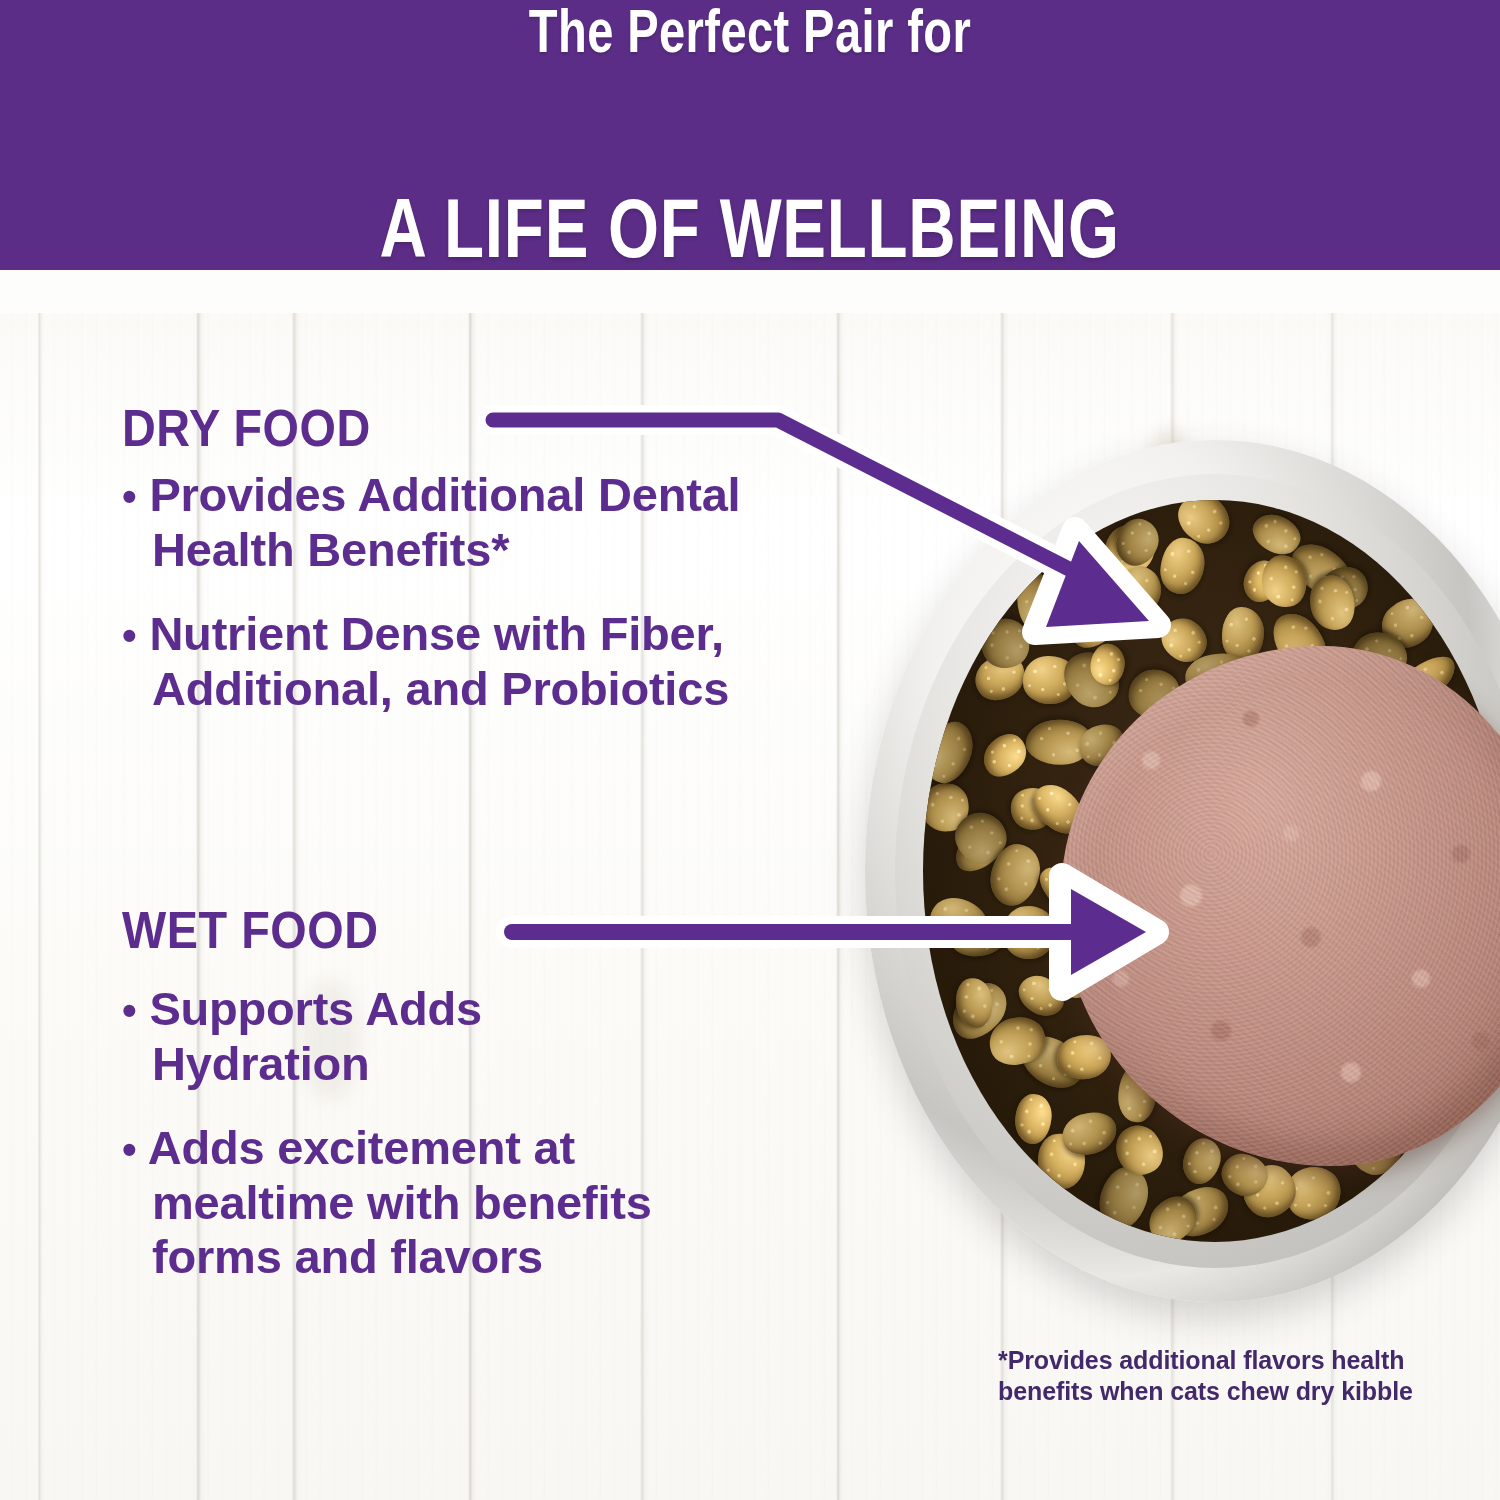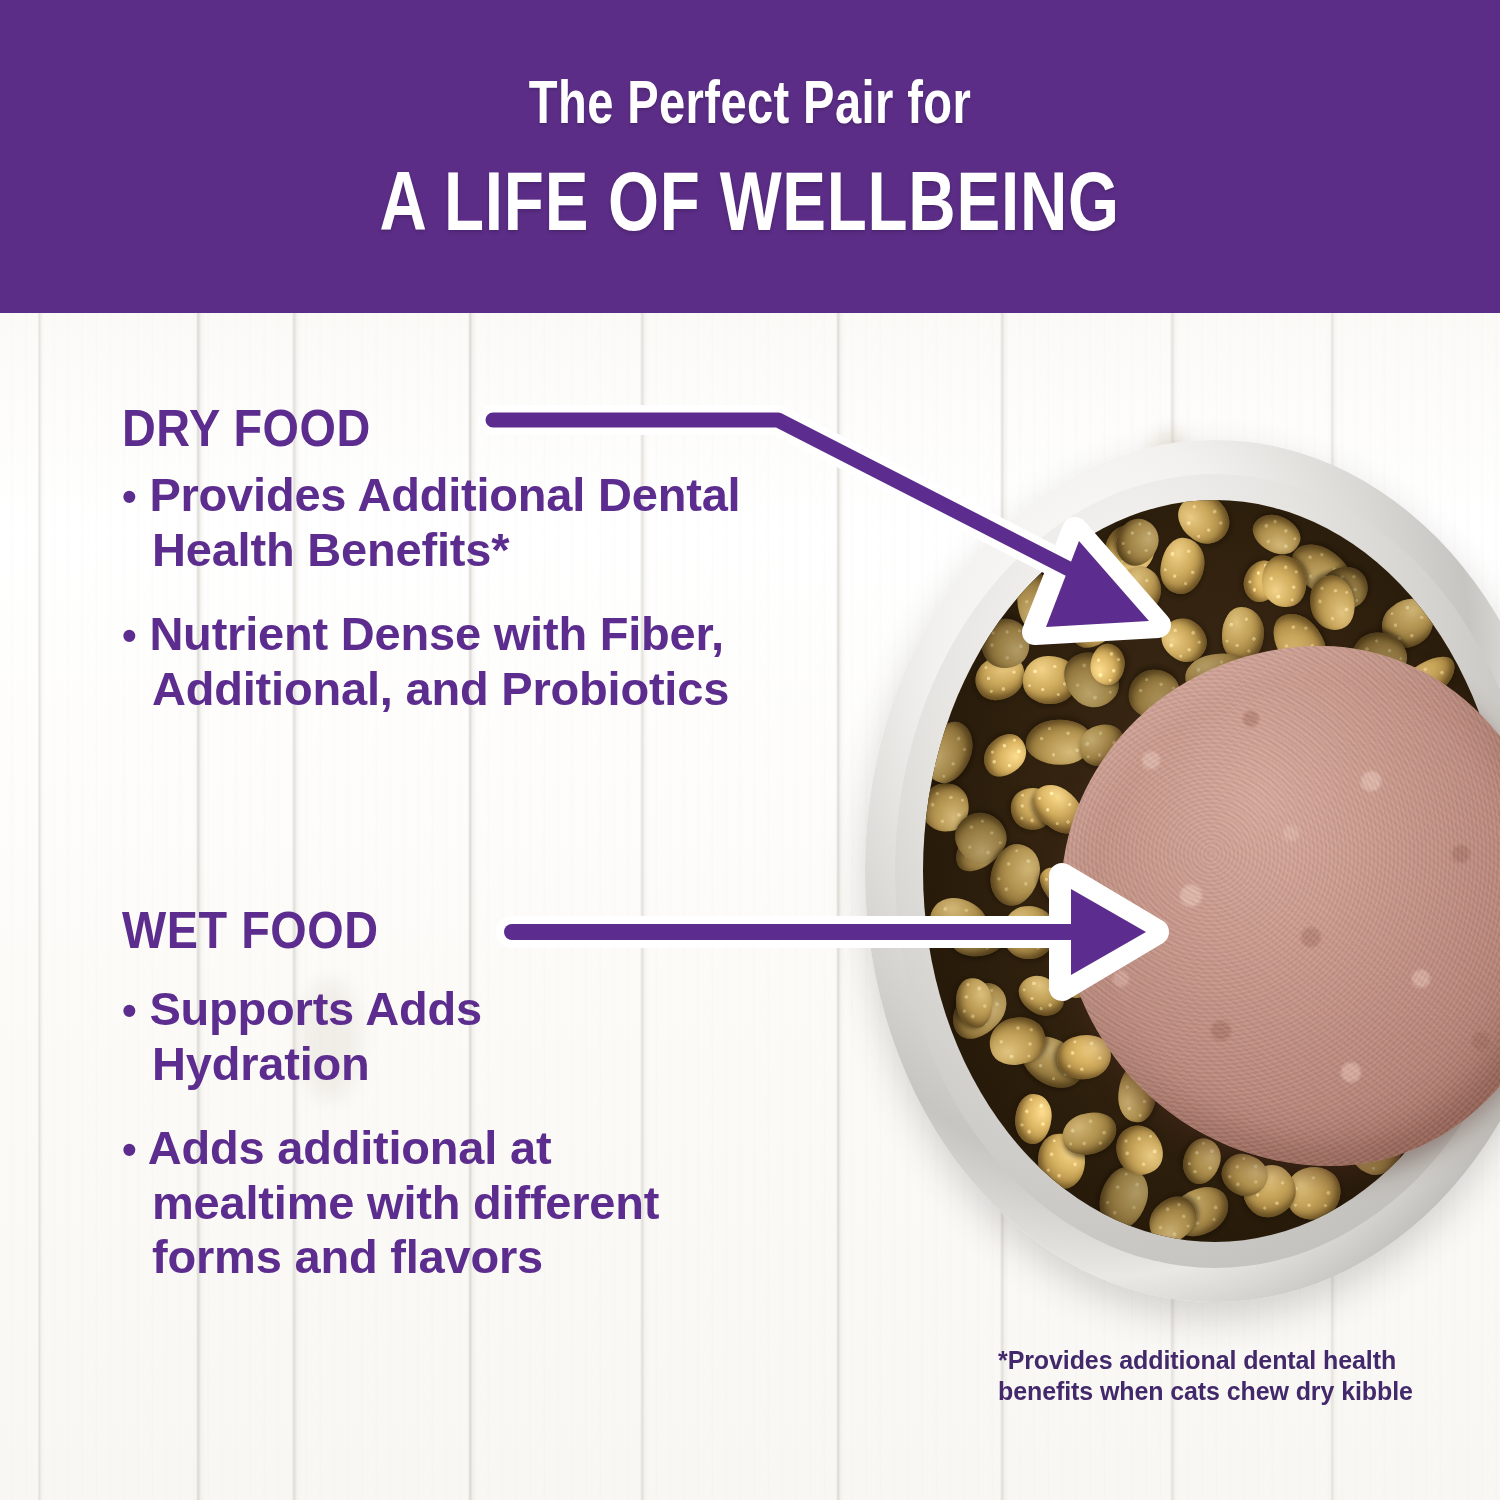--- a/index.html
+++ b/index.html
@@ -40,23 +40,23 @@
     position:absolute;left:0;top:313px;width:1500px;height:1187px;opacity:.5;
     background:
       repeating-linear-gradient(90deg,
         rgba(0,0,0,0) 0px, rgba(0,0,0,0) 11px,
         rgba(190,186,178,.10) 12px, rgba(0,0,0,0) 14px);
   }
   .smudge{position:absolute;border-radius:50%;filter:blur(9px);}
 
   
   .banner{
-    position:absolute;left:0;top:0;width:1500px;height:313px;
+    position:absolute;left:0;top:0;width:1500px;height:270px;
     background:#5b2d86;
-    display:flex;flex-direction:column;align-items:center;justify-content:center;
+    display:flex;flex-direction:column;align-items:center;justify-content:space-between;
   }
   .banner-l1{
     color:#ffffff;font-size:62px;line-height:1;font-weight:700;
     letter-spacing:.5px;
     transform:scaleX(.76);transform-origin:center;
     white-space:nowrap;margin-bottom:26px;
     text-shadow:0 2px 3px rgba(0,0,0,.17);
   }
   .banner-l2{
     color:#ffffff;font-size:84px;line-height:1;font-weight:700;
@@ -274,22 +274,22 @@
   </ul>
 
   <div class="sec-head" id="wet-head">WET FOOD</div>
   <ul class="bullets" id="wet-list">
     <li>
       <span class="dot">•</span>
       <span>Supports Adds Hydration</span>
     </li>
     <li>
       <span class="dot">•</span>
-      <span>Adds additional at mealtime with different forms and flavors</span>
+      <span>Adds excitement at mealtime with benefits forms and flavors</span>
     </li>
   </ul>
 
   <div class="footnote">
-    <div>*Provides additional dental health</div>
+    <div>*Provides additional flavors health</div>
     <div>benefits when cats chew dry kibble</div>
   </div>
 
 </div>
 
 </body></html>

